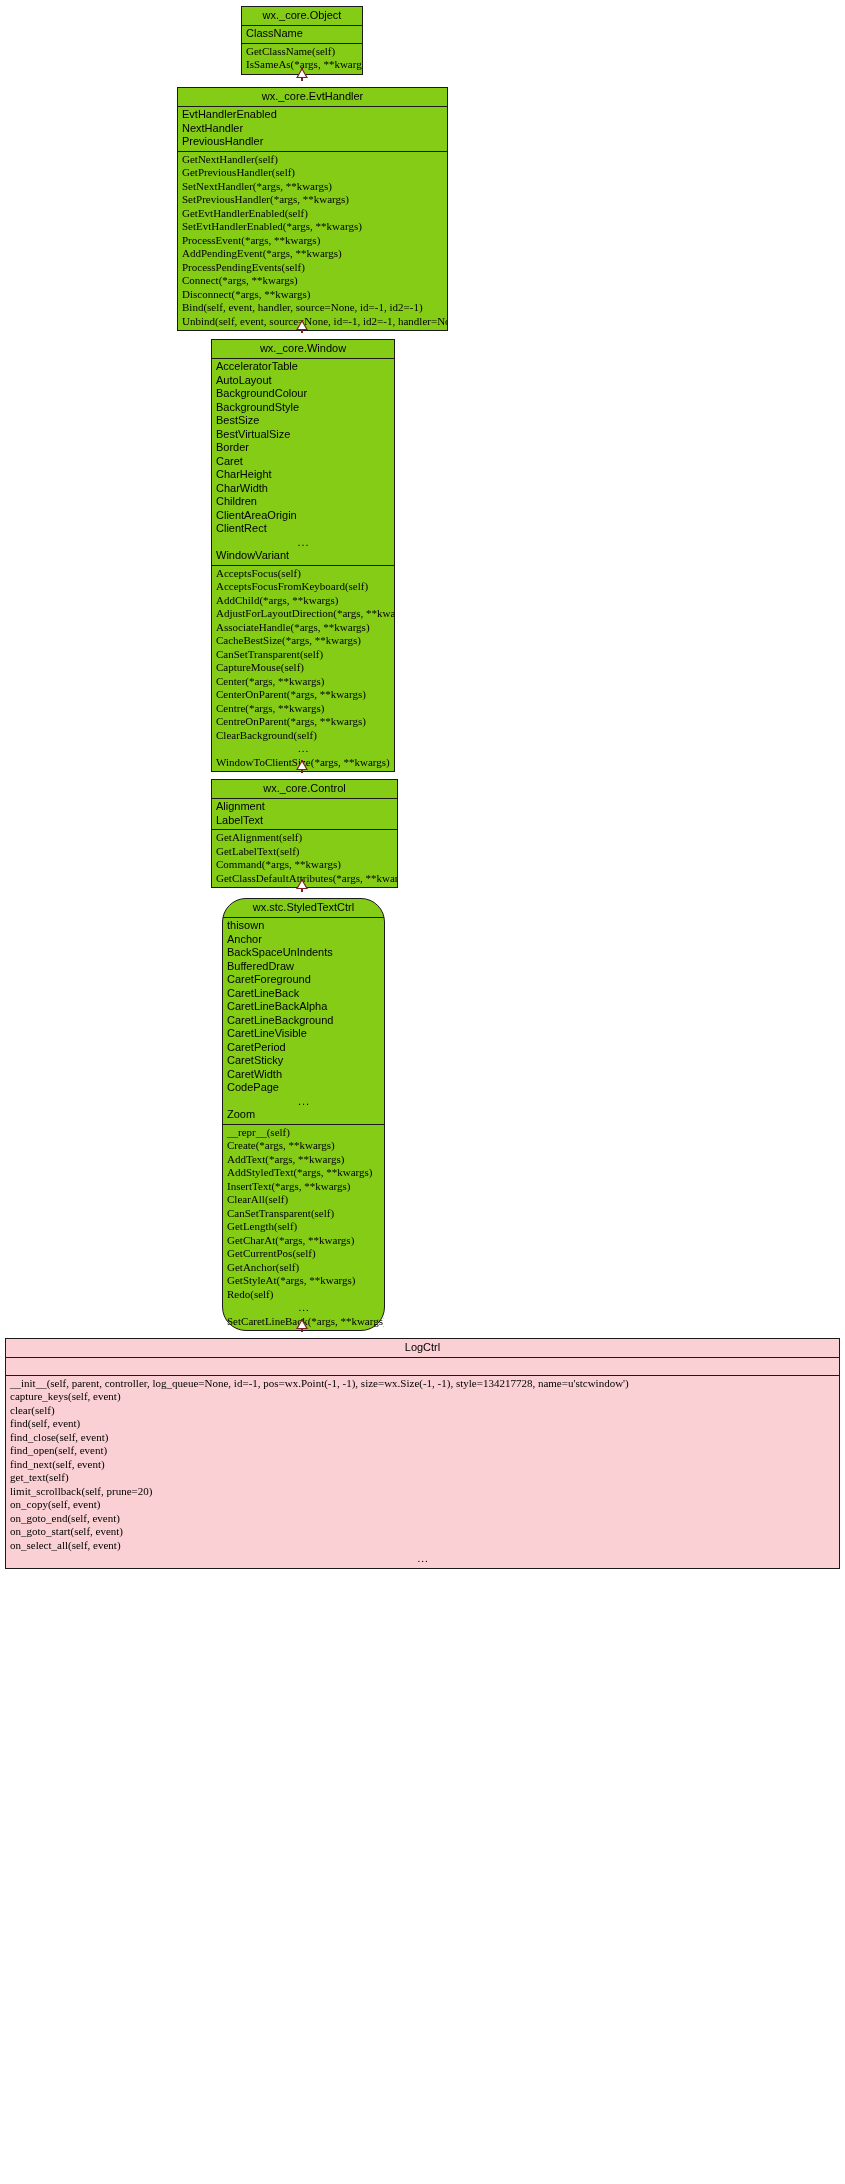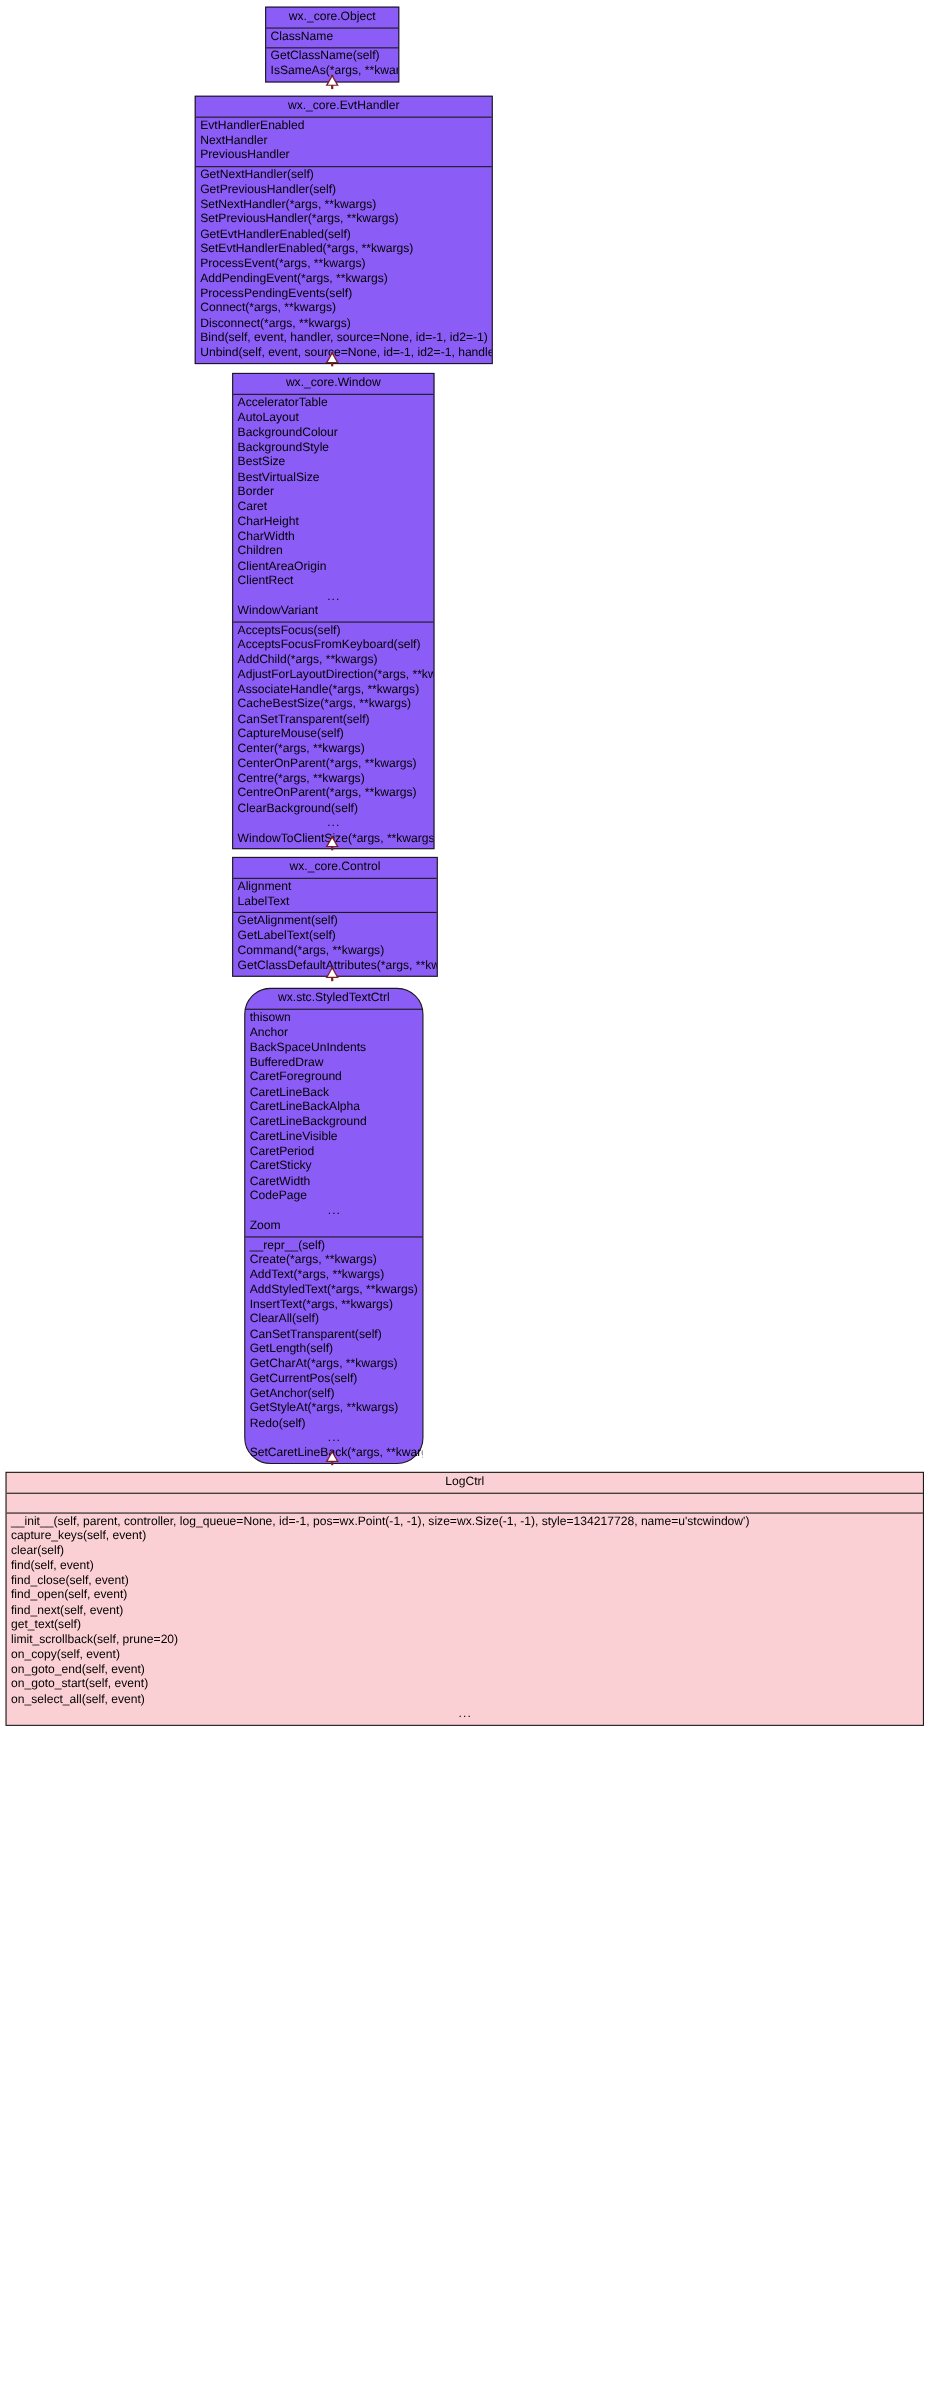--- a/index.html
+++ b/index.html
@@ -19,21 +19,21 @@
     position: relative;
     width: 845px;
     height: 2184px;
   }
 
   
   .umlbox {
     position: absolute;
     box-sizing: border-box;
     border: 1px solid #1a1a1a;
-    background: #8b5cf6;
+    background: #84cc16;
     font-size: 11px;
     line-height: 13.5px;
     color: #000000;
   }
   .umlbox.derived {
     background: #fbd0d4;
   }
 
   .uml-title {
     text-align: center;
@@ -43,20 +43,21 @@
     border-bottom: 1px solid #1a1a1a;
     white-space: nowrap;
     overflow: hidden;
   }
 
   .uml-section {
     padding: 1px 0 2px 0;
   }
   .uml-section + .uml-section {
     border-top: 1px solid #1a1a1a;
+    font-family: Liberation Serif, serif;
   }
 
   .uml-row {
     padding: 0 3px 0 4px;
     white-space: nowrap;
     overflow: hidden;
     height: 13.5px;
     line-height: 13.5px;
   }
   .uml-row.ellipsis {

